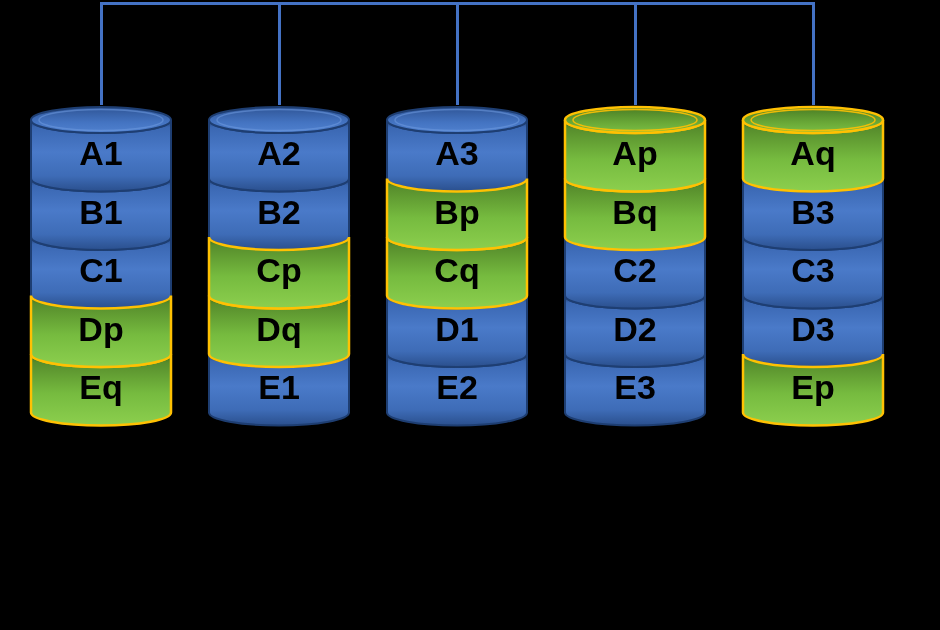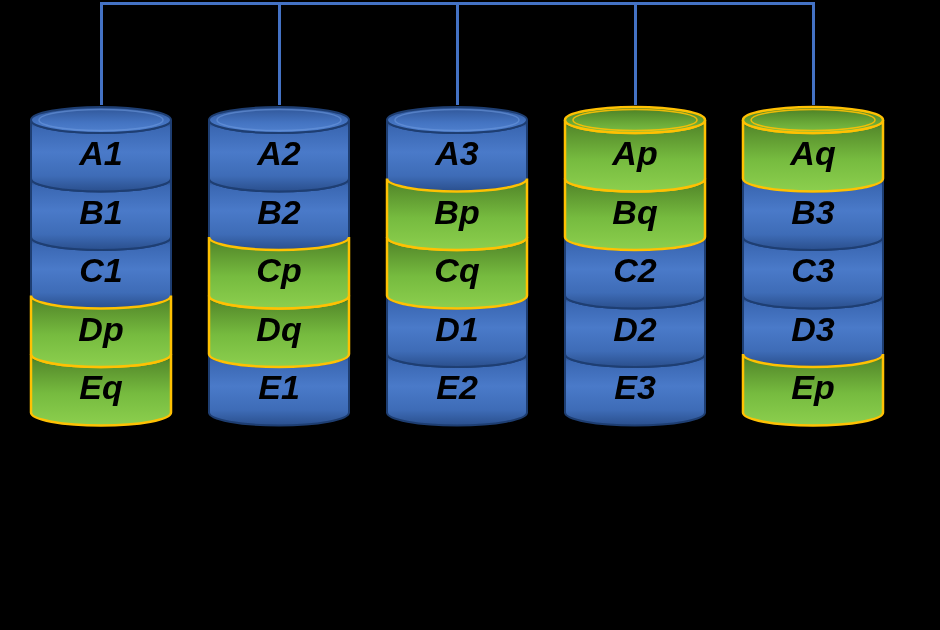--- a/index.html
+++ b/index.html
@@ -2,21 +2,20 @@
 <html><head>
 <meta charset="utf-8">
 <style>
   html, body { margin: 0; padding: 0; background: #000; }
   #canvas {
     position: relative;
     width: 940px;
     height: 528px;
     overflow: hidden;
     background: #000;
-    font-style: italic;
   }
   .bus-h, .bus-v { position: absolute; }
   .disk-svg { position: absolute; }
   .block-label {
     font-family: "Liberation Sans", sans-serif;
     font-weight: 700;
     font-size: 34px;
     fill: #000000;
   }
 </style>

